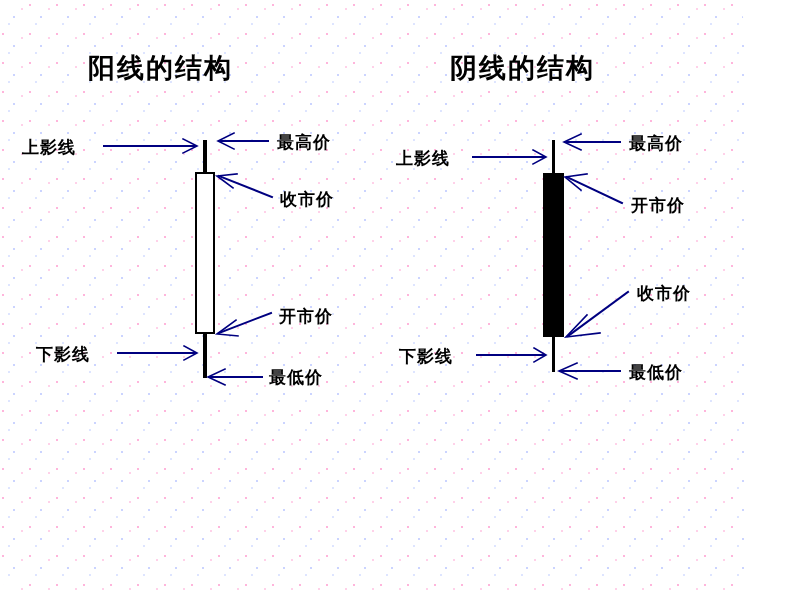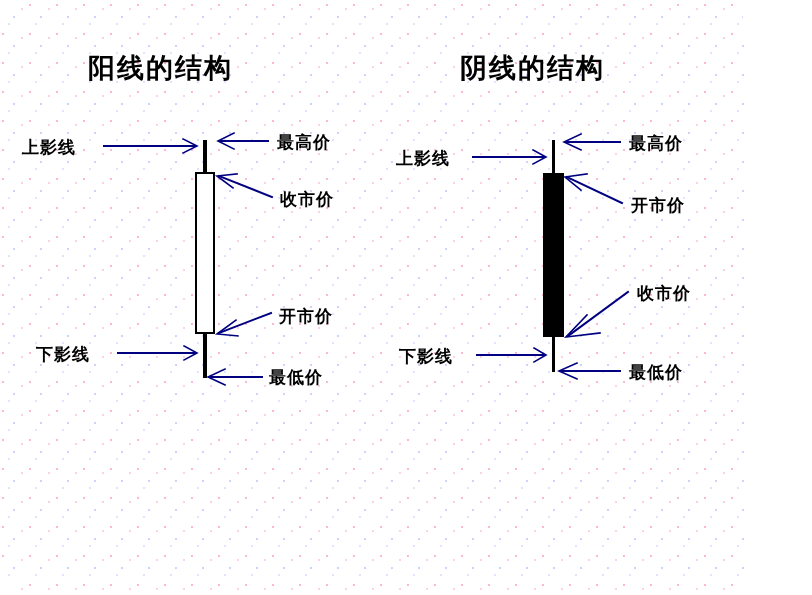--- a/index.html
+++ b/index.html
@@ -66,21 +66,21 @@
     pointer-events: none;
   }
 </style>
 </head>
 <body>
 
 <div id="stage">
 
   <div class="title" style="left:88px; top:50px;">阳线的结构</div>
 
-  <div class="title" style="left:460px; top:50px;">阴线的结构</div>
+  <div class="title" style="left:450px; top:50px;">阴线的结构</div>
 
   <div class="wick" style="left:203px; top:140px; height:34px;"></div>
   <div class="body-hollow" style="left:195px; top:172px; width:20px; height:162px;"></div>
   <div class="wick" style="left:203px; top:332px; height:46px;"></div>
 
   <div class="wick" style="left:552px; top:140px; height:35px; width:3px;"></div>
   <div class="body-filled" style="left:543px; top:173px; width:21px; height:164px;"></div>
   <div class="wick" style="left:552px; top:336px; height:36px; width:3px;"></div>
 
   <svg class="arrows" viewBox="0 0 812 595">

